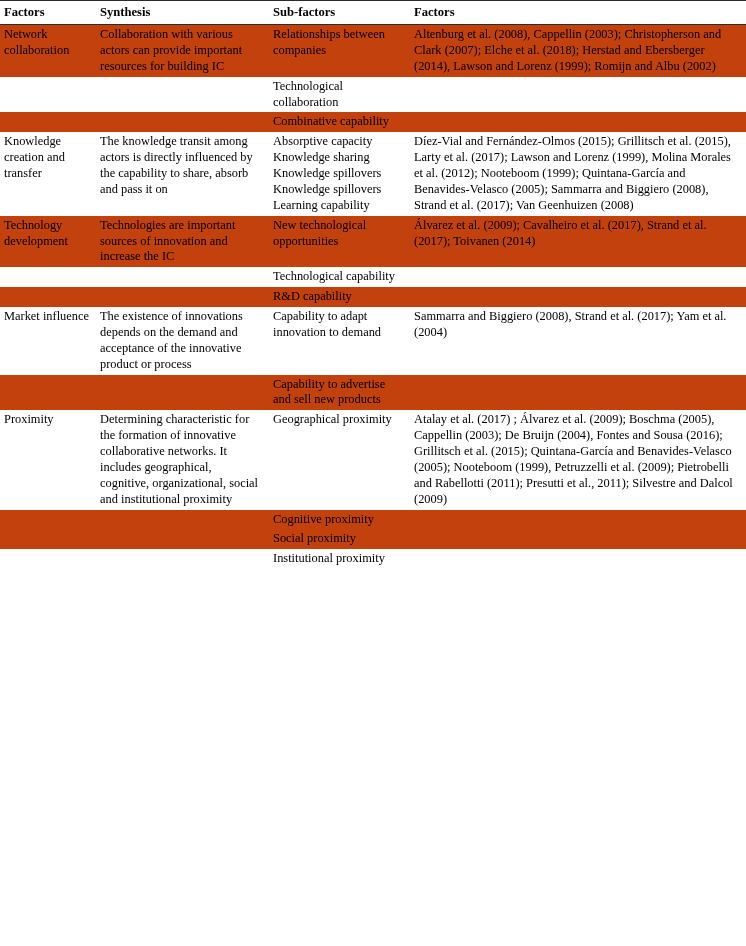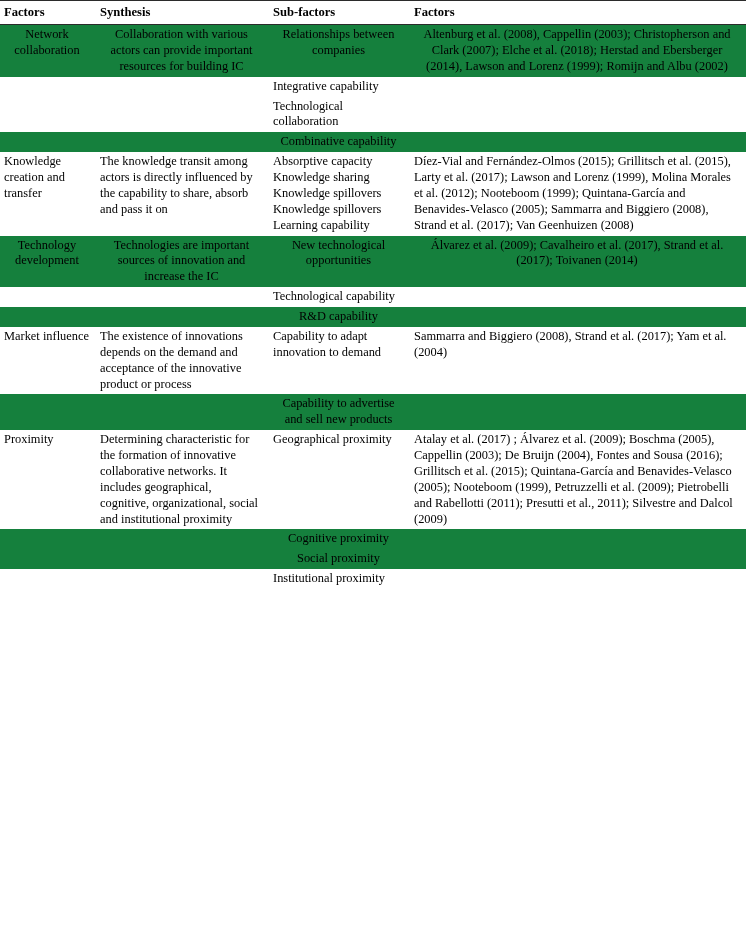--- a/index.html
+++ b/index.html
@@ -42,22 +42,21 @@
     border-bottom: 1.5px solid #2b2b2b;
     background: #ffffff;
     white-space: nowrap;
   }
   tbody td {
     vertical-align: top;
     padding: 2px 6px 2px 4px;
     border: none;
   }
   tbody tr.shade td {
-    background: #15803d;
-    text-align: center;
+    background: #c2410c;
   }
   tbody tr.plain td {
     background: #ffffff;
   }
   .it { }
   .cell-text { display: block; }
   
   tbody tr:last-child td { padding-bottom: 6px; }
 </style>
 </head>
@@ -95,34 +94,20 @@
           </td>
         </tr>
         <tr class="plain">
           <td>
             <span class="cell-text"></span>
           </td>
           <td>
             <span class="cell-text"></span>
           </td>
           <td>
-            <span class="cell-text">Integrative capability</span>
-          </td>
-          <td>
-            <span class="cell-text"></span>
-          </td>
-        </tr>
-        <tr class="plain">
-          <td>
-            <span class="cell-text"></span>
-          </td>
-          <td>
-            <span class="cell-text"></span>
-          </td>
-          <td>
             <span class="cell-text">Technological collaboration</span>
           </td>
           <td>
             <span class="cell-text"></span>
           </td>
         </tr>
         <tr class="shade">
           <td>
             <span class="cell-text"></span>
           </td>

